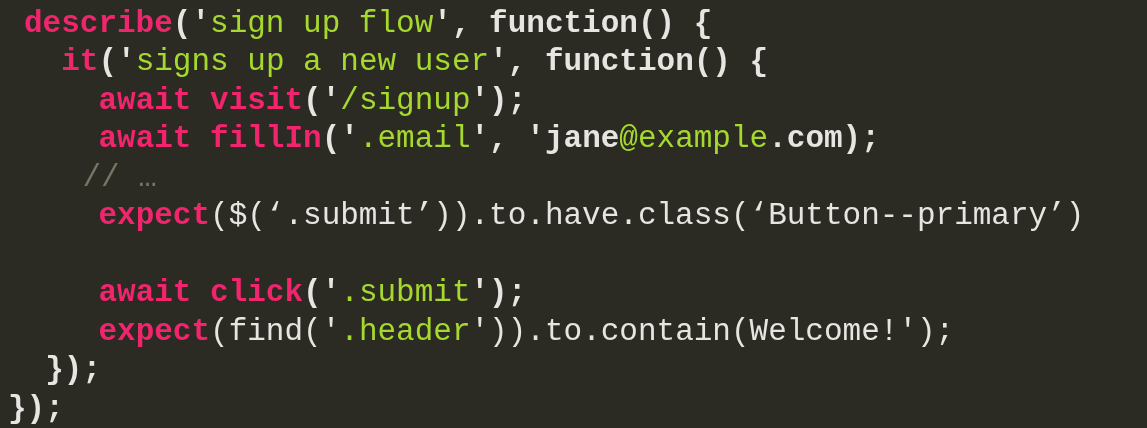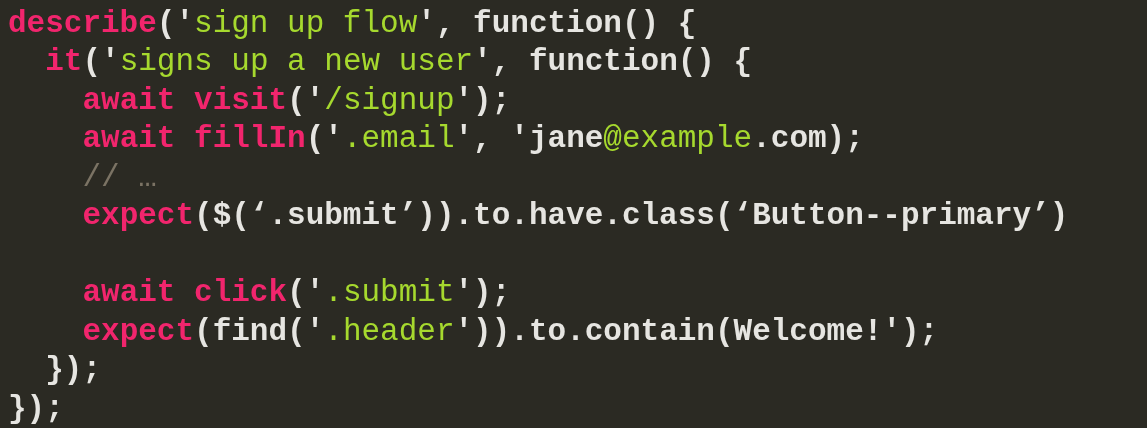--- a/index.html
+++ b/index.html
@@ -19,22 +19,22 @@
     padding: 5px 0 0 8px;
     font-family: "Liberation Mono", "DejaVu Sans Mono", monospace;
     font-size: 31px;
     line-height: 38.45px;
     white-space: pre;
     margin: 0;
   }
   .code-line {
     min-height: 38.45px;
   }
-  .tok-kw  { color: var(--kw,  #f1256d); font-weight: bold; }
+  .tok-kw  { color: var(--kw,  #f1256d); font-weight: bold; margin-left: 16px; }
   .tok-str { color: var(--str, #a6d92e); font-weight: normal; }
   .tok-pun { color: var(--pln, #e6e5e1); font-weight: bold; }
-  .tok-punr{ color: var(--pln, #e6e5e1); font-weight: bold; }
+  .tok-punr{ color: var(--pln, #e6e5e1); font-weight: normal; }
   .tok-cmt { color: var(--cmt, #7b7364); font-weight: normal; }
 </style>
 </head>
 <body>
 
 <pre class="code-block"><div class="code-line"><span class="tok-kw">describe</span><span class="tok-pun">('</span><span class="tok-str">sign up flow</span><span class="tok-pun">', function() {</span></div><div class="code-line"><span class="tok-pun">  </span><span class="tok-kw">it</span><span class="tok-pun">('</span><span class="tok-str">signs up a new user</span><span class="tok-pun">', function() {</span></div><div class="code-line"><span class="tok-pun">    </span><span class="tok-kw">await visit</span><span class="tok-pun">('</span><span class="tok-str">/signup</span><span class="tok-pun">');</span></div><div class="code-line"><span class="tok-pun">    </span><span class="tok-kw">await fillIn</span><span class="tok-pun">('</span><span class="tok-str">.email</span><span class="tok-pun">', 'jane</span><span class="tok-str">@example</span><span class="tok-pun">.com);</span></div><div class="code-line"><span class="tok-pun">    </span><span class="tok-cmt">// …</span></div><div class="code-line"><span class="tok-pun">    </span><span class="tok-kw">expect</span><span class="tok-punr">($(‘.submit’)).to.have.class(‘Button--primary’)</span></div><div class="code-line"></div><div class="code-line"><span class="tok-pun">    </span><span class="tok-kw">await click</span><span class="tok-pun">('</span><span class="tok-str">.submit</span><span class="tok-pun">');</span></div><div class="code-line"><span class="tok-pun">    </span><span class="tok-kw">expect</span><span class="tok-punr">(find('</span><span class="tok-str">.header</span><span class="tok-punr">')).to.contain(Welcome!');</span></div><div class="code-line"><span class="tok-pun">  });</span></div><div class="code-line"><span class="tok-pun">});</span></div></pre>
 
 </body></html>

